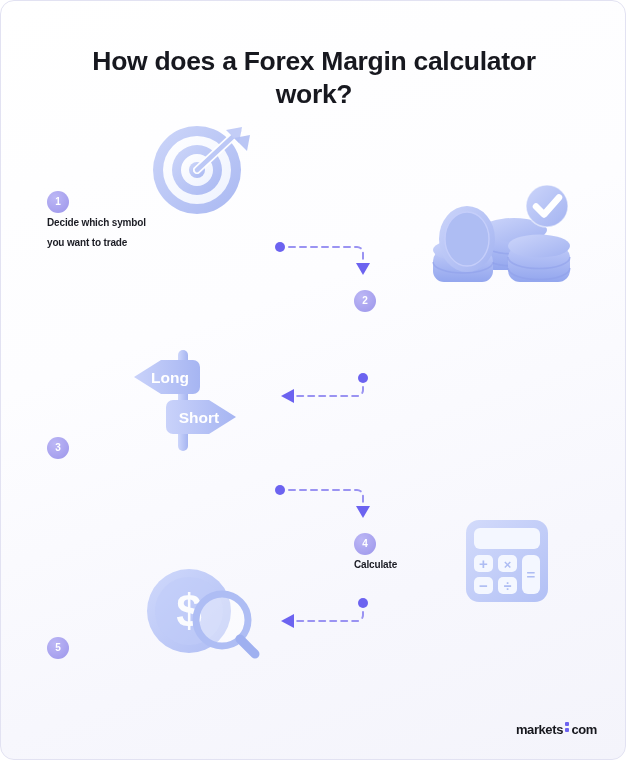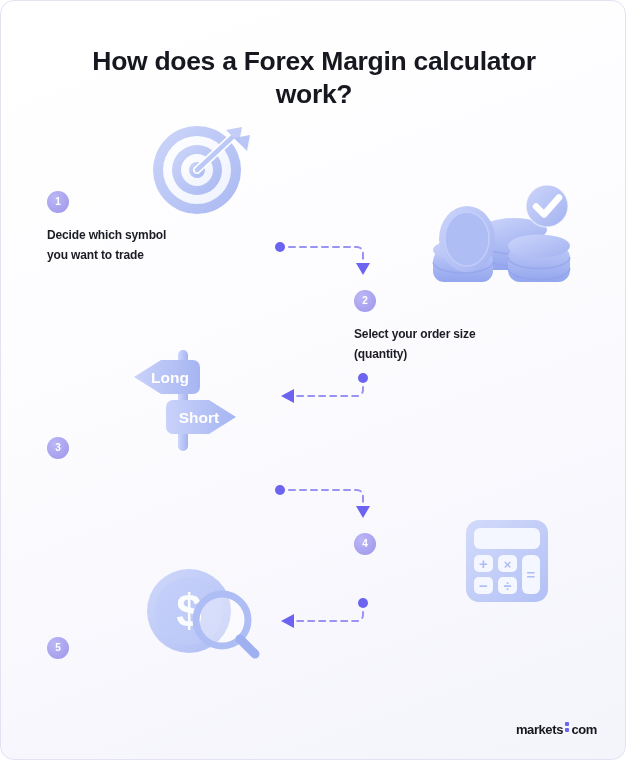--- a/index.html
+++ b/index.html
@@ -28,22 +28,21 @@
   
   .step { position: absolute; }
   .badge {
     width: 22px; height: 22px; border-radius: 50%;
     background: radial-gradient(circle at 35% 30%, #bcb7f5 0%, #a9a3ef 60%, #9b95ea 100%);
     color: #ffffff; font-size: 10px; font-weight: 600;
     display: flex; align-items: center; justify-content: center;
     line-height: 1;
   }
   .step-text {
-    margin-top: 13px;
-    font-size: 12px; line-height: 19.5px;
+    font-size: 10px; line-height: 19.5px;
     font-weight: 700; color: #1b1c24;
     letter-spacing: -0.15px;
     white-space: pre-line;
   }
   #step1 { left: 46px; top: 190px; width: 230px; }
   #step2 { left: 353px; top: 289px; width: 225px; }
   #step3 { left: 46px; top: 436px; width: 235px; }
   #step4 { left: 353px; top: 532px; width: 150px; }
   #step5 { left: 46px; top: 636px; width: 275px; }
 
@@ -246,30 +245,29 @@
   </div>
 
   <div class="step" id="step1">
     <div class="badge">1</div>
     <div class="step-text">Decide which symbol
 you want to trade</div>
   </div>
 
   <div class="step" id="step2">
     <div class="badge">2</div>
-    <div class="step-text">Select your order size
-(quantity)</div>
   </div>
 
   <div class="step" id="step3">
     <div class="badge">3</div>
   </div>
 
   <div class="step" id="step4">
     <div class="badge">4</div>
+    <div class="step-text">Calculate</div>
   </div>
 
   <div class="step" id="step5">
     <div class="badge">5</div>
   </div>
 
   <div id="logo">
     <span>markets</span>
     <span class="dot-sep">
         <i class="t"></i>

